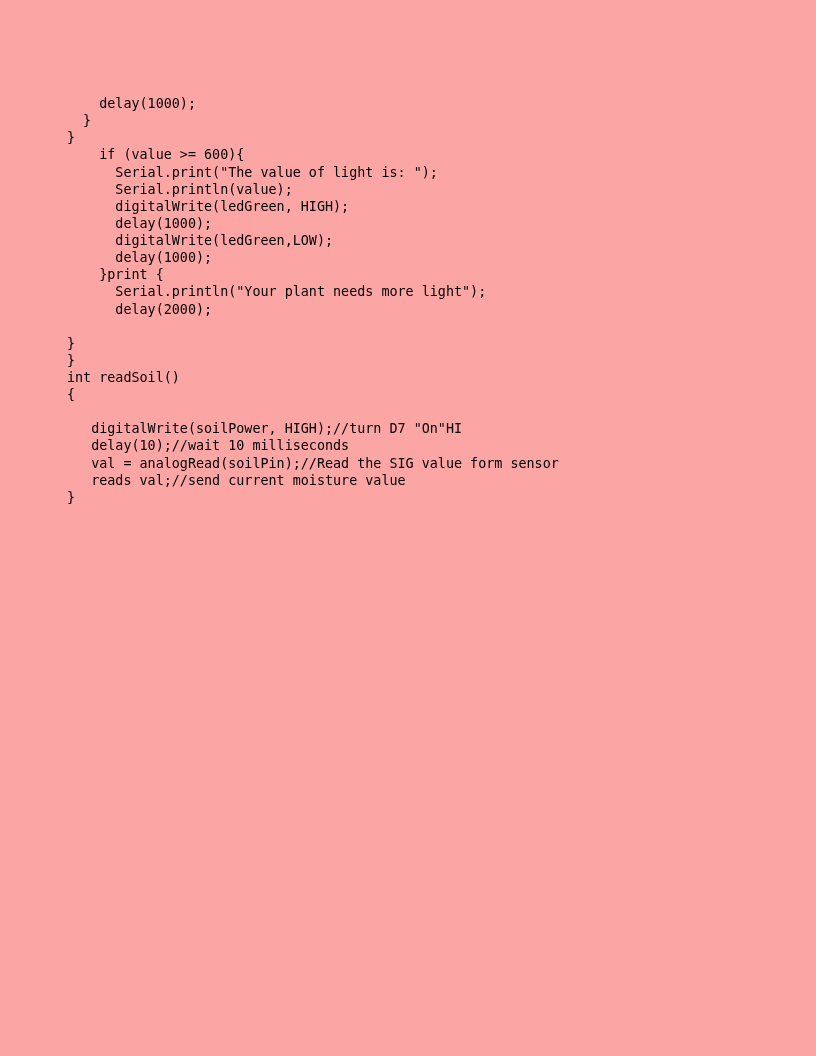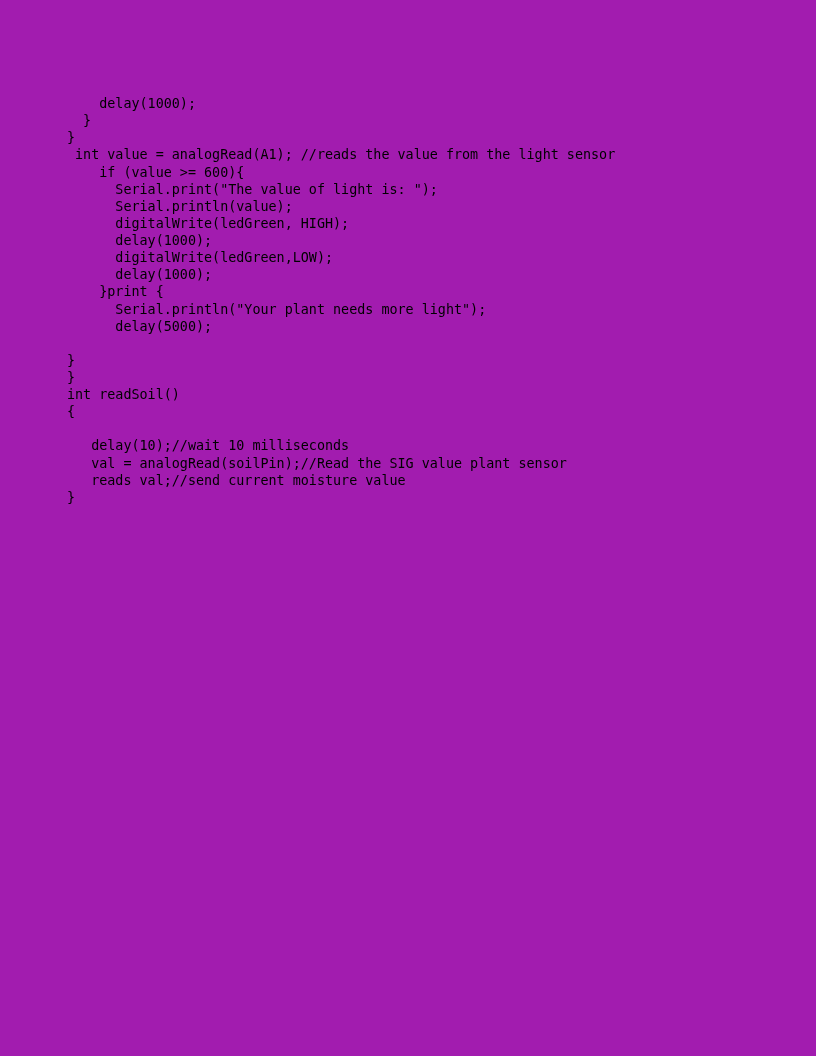--- a/index.html
+++ b/index.html
@@ -4,21 +4,21 @@
 <style>
   html, body {
     margin: 0;
     padding: 0;
     background: #ffffff;
   }
   .page {
     position: relative;
     width: 816px;
     height: 1056px;
-    background: #a21caf;
+    background: #fca5a5;
     overflow: hidden;
   }
   .code-listing {
     position: absolute;
     left: 67px;
     top: 95px;
     font-family: "DejaVu Sans Mono", "Liberation Mono", monospace;
     font-size: 13.4px;
     line-height: 17.12px;
     color: #000000;
@@ -29,35 +29,35 @@
   }
 </style>
 </head>
 <body>
 
 <div class="page">
   <div class="code-listing">
     <div class="code-line">    delay(1000);</div>
     <div class="code-line">  }</div>
     <div class="code-line">}</div>
-    <div class="code-line"> int value = analogRead(A1); //reads the value from the light sensor</div>
     <div class="code-line">    if (value &gt;= 600){</div>
     <div class="code-line">      Serial.print("The value of light is: ");</div>
     <div class="code-line">      Serial.println(value);</div>
     <div class="code-line">      digitalWrite(ledGreen, HIGH);</div>
     <div class="code-line">      delay(1000);</div>
     <div class="code-line">      digitalWrite(ledGreen,LOW);</div>
     <div class="code-line">      delay(1000);</div>
     <div class="code-line">    }print {</div>
     <div class="code-line">      Serial.println("Your plant needs more light");</div>
-    <div class="code-line">      delay(5000);</div>
+    <div class="code-line">      delay(2000);</div>
     <div class="code-line"></div>
     <div class="code-line">}</div>
     <div class="code-line">}</div>
     <div class="code-line">int readSoil()</div>
     <div class="code-line">{</div>
     <div class="code-line"></div>
+    <div class="code-line">   digitalWrite(soilPower, HIGH);//turn D7 "On"HI</div>
     <div class="code-line">   delay(10);//wait 10 milliseconds</div>
-    <div class="code-line">   val = analogRead(soilPin);//Read the SIG value plant sensor</div>
+    <div class="code-line">   val = analogRead(soilPin);//Read the SIG value form sensor</div>
     <div class="code-line">   reads val;//send current moisture value</div>
     <div class="code-line">}</div>
   </div>
 </div>
 
 </body></html>

